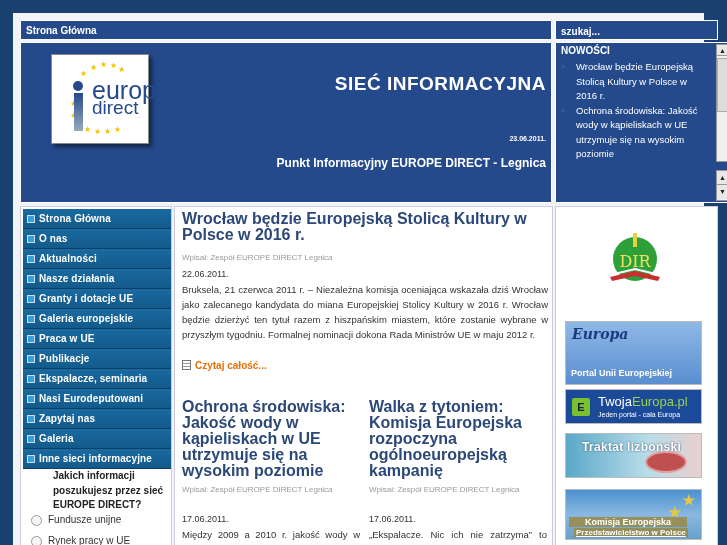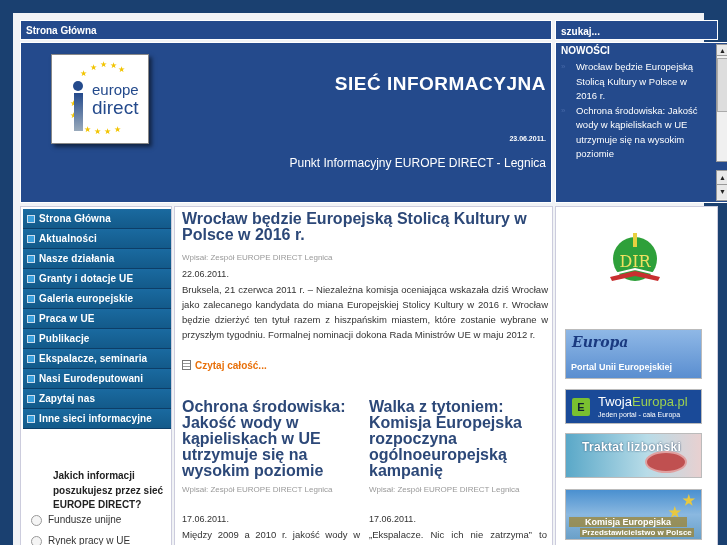--- a/index.html
+++ b/index.html
@@ -7,28 +7,28 @@
   body { background: #1a4070; font-family: "Liberation Sans", sans-serif; position: relative; }
   .frame { position: absolute; left: 13px; top: 13px; width: 691px; height: 540px; background: #f1f3f6; }
 
   
   .topbar { position: absolute; left: 7px; top: 7px; width: 532px; height: 20px; background: #244a8c; border: 1px solid #ffffff; color: #fff; font-size: 10px; font-weight: bold; padding: 4px 5px; }
   .search { position: absolute; left: 542px; top: 7px; width: 163px; height: 20px; background: #244a8c; border: 1px solid #fff; color: #fff; font-size: 10px; font-weight: bold; padding: 5px 5px; }
 
   
   .banner { position: absolute; left: 7px; top: 29px; width: 532px; height: 161px; background: #244a8c; border: 1px solid #fff; }
   .logo { position: absolute; left: 30px; top: 11px; width: 98px; height: 90px; background: #fff; border: 1px solid #888; box-shadow: 3px 3px 4px rgba(0,0,0,0.5); }
-  .logo .txt1 { position: absolute; left: 40px; top: 26px; font-size: 15px; color: #244a8c; line-height: 18px; }
+  .logo .txt1 { position: absolute; left: 40px; top: 26px; font-size: 25px; color: #244a8c; line-height: 18px; }
   .logo .txt2 { position: absolute; left: 40px; top: 44px; font-size: 19px; color: #244a8c; line-height: 18px; }
   .logo .ibar { position: absolute; left: 22px; top: 38px; width: 9px; height: 38px; background: linear-gradient(#244a8c, #9ab); }
   .logo .idot { position: absolute; left: 21px; top: 26px; width: 10px; height: 10px; border-radius: 50%; background: #244a8c; }
   .logo .star { position: absolute; color: #f2c400; font-size: 8px; }
   .banner-title { position: absolute; right: 5px; top: 30px; color: #fff; font-size: 19px; font-weight: bold; letter-spacing: 0.5px; }
   .banner-date { position: absolute; right: 5px; top: 92px; color: #fff; font-size: 7px; font-weight: bold; }
-  .banner-sub { position: absolute; right: 5px; top: 113px; color: #fff; font-size: 12px; font-weight: normal; }
+  .banner-sub { position: absolute; right: 5px; top: 113px; color: #fff; font-size: 12px; font-weight: bold; }
 
   
   .news { position: absolute; left: 542px; top: 29px; width: 176px; height: 161px; background: #244a8c; border: 1px solid #fff; color: #fff; overflow: hidden; }
   .news-title { position: absolute; left: 5px; top: 2px; font-size: 10px; font-weight: bold; }
   .news-list { position: absolute; left: 5px; top: 17px; width: 140px; font-size: 9.5px; line-height: 14.5px; }
   .news-item { position: relative; padding-left: 15px; }
   .news-item .bullet { position: absolute; left: 0; top: 0; color: #4668a8; font-size: 8px; }
   .scroll { position: absolute; right: 1px; top: 1px; width: 13px; height: 118px; background: #f0f0f0; border: 1px solid #999; }
   .scroll .up { position: absolute; top: 0; left: 0; width: 11px; height: 11px; background: #e8e8e8; border-bottom: 1px solid #999; font-size: 7px; color: #222; text-align: center; line-height: 11px; }
   .scroll .thumb { position: absolute; top: 13px; left: 0; width: 11px; height: 54px; background: #ddd; border: 1px solid #aaa; }
@@ -51,34 +51,34 @@
   .date { position: absolute; font-size: 9px; color: #333; }
   .body { position: absolute; font-size: 9.5px; color: #333; line-height: 15px; text-align: justify; }
   .more { position: absolute; left: 7px; top: 153px; font-size: 10px; font-weight: bold; color: #e8700a; }
   .more .doc { display: inline-block; width: 9px; height: 10px; border: 1px solid #777; margin-right: 4px; vertical-align: -1px; background: repeating-linear-gradient(#fff 0 2px, #999 2px 3px); }
   .col-title { position: absolute; width: 180px; color: #2c4878; font-size: 16px; font-weight: bold; line-height: 16px; }
 
   
   .rightcol { position: absolute; left: 542px; top: 193px; width: 163px; height: 350px; background: #fff; border: 1px solid #ccd; }
   .dir-logo { position: absolute; left: 44px; top: 22px; width: 70px; height: 60px; }
   .ban { position: absolute; left: 9px; width: 137px; border: 1px solid #bbb; color: #fff; font-weight: bold; overflow: hidden; }
-  .ban-europa { top: 122px; height: 50px; background: linear-gradient(#8fb8e6, #5a8ed0); }
+  .ban-europa { top: 114px; height: 64px; background: linear-gradient(#8fb8e6, #5a8ed0); }
   .ban-europa .t1 { position: absolute; left: 6px; top: 4px; font-size: 14px; font-style: italic; color: #1a3a80; font-family: "DejaVu Serif", serif; }
   .ban-europa .t2 { position: absolute; left: 5px; bottom: 6px; font-size: 9px; color: #fff; }
   .ban-twoja { top: 182px; height: 35px; background: #1a4a98; }
   .ban-twoja .e { position: absolute; left: 6px; top: 8px; width: 18px; height: 18px; background: #7ac030; color: #123; font-size: 11px; text-align: center; line-height: 18px; border-radius: 2px; }
   .ban-twoja .t1 { position: absolute; left: 32px; top: 4px; font-size: 13px; font-weight: normal; }
   .ban-twoja .t1 span { color: #9cd050; }
   .ban-twoja .t2 { position: absolute; left: 32px; top: 21px; font-size: 7px; font-weight: normal; }
   .ban-traktat { top: 226px; height: 45px; background: linear-gradient(90deg, #5aa8c8, #b8dce8 60%, #e8d0d0); }
   .ban-traktat .t1 { position: absolute; left: 16px; top: 6px; font-size: 12px; letter-spacing: 0.3px; text-shadow: 0 0 2px #246; }
   .ban-traktat .seal { position: absolute; right: 14px; bottom: 4px; width: 42px; height: 22px; border-radius: 50%; background: #c05050; border: 2px solid #e0a0a0; }
   .ban-komisja { top: 282px; height: 51px; background: linear-gradient(#4a90d0, #8ab8e0 50%, #6aa0c8); }
   .ban-komisja .t1 { position: absolute; left: 3px; top: 27px; font-size: 9px; background: rgba(160,130,40,0.7); padding: 0 16px; }
-  .ban-komisja .t2 { position: absolute; left: 14px; top: 38px; font-size: 8px; background: rgba(160,130,40,0.7); padding: 0 2px; }
+  .ban-komisja .t2 { position: absolute; left: 8px; top: 38px; font-size: 8px; background: rgba(160,130,40,0.7); padding: 0 2px; text-decoration: underline; }
   .ban-komisja .star { position: absolute; color: #e8c840; font-size: 14px; }
 </style>
 </head>
 <body>
 
 <div class="frame">
   <div class="topbar">Strona Główna</div>
   <div class="search">szukaj...</div>
 
   <div class="banner">
@@ -122,29 +122,31 @@
     </div>
     <div class="scroll2">
       <div class="b">▲</div>
       <div class="b" style="border-bottom:none">▼</div>
     </div>
   </div>
 
   <div class="leftcol">
     <div class="nav">
       <div class="nav-item"><span class="sq"></span><span>Strona Główna</span></div>
+      <div class="nav-item"><span class="sq"></span><span>O nas</span></div>
       <div class="nav-item"><span class="sq"></span><span>Aktualności</span></div>
       <div class="nav-item"><span class="sq"></span><span>Nasze działania</span></div>
       <div class="nav-item"><span class="sq"></span><span>Granty i dotacje UE</span></div>
       <div class="nav-item"><span class="sq"></span><span>Galeria europejskie</span></div>
       <div class="nav-item"><span class="sq"></span><span>Praca w UE</span></div>
       <div class="nav-item"><span class="sq"></span><span>Publikacje</span></div>
       <div class="nav-item"><span class="sq"></span><span>Ekspalacze, seminaria</span></div>
       <div class="nav-item"><span class="sq"></span><span>Nasi Eurodeputowani</span></div>
       <div class="nav-item"><span class="sq"></span><span>Zapytaj nas</span></div>
+      <div class="nav-item"><span class="sq"></span><span>Galeria</span></div>
       <div class="nav-item"><span class="sq"></span><span>Inne sieci informacyjne</span></div>
     </div>
     <div class="poll-q">Jakich informacji poszukujesz przez sieć EUROPE DIRECT?</div>
     <div class="poll-opt" style="top:307px"><span class="radio"></span><span>Fundusze unijne</span></div>
     <div class="poll-opt" style="top:328px"><span class="radio"></span><span>Rynek pracy w UE</span></div>
   </div>
 
   <div class="main">
     <div class="art1-title">Wrocław będzie Europejską Stolicą Kultury w Polsce w 2016 r.</div>
     <div class="meta" style="left:7px;top:46px">Wpisał: Zespół EUROPE DIRECT Legnica</div>

